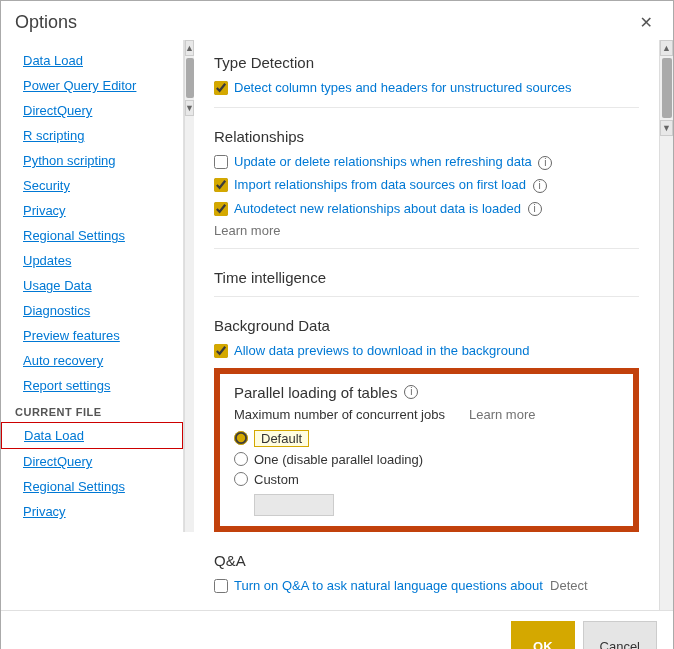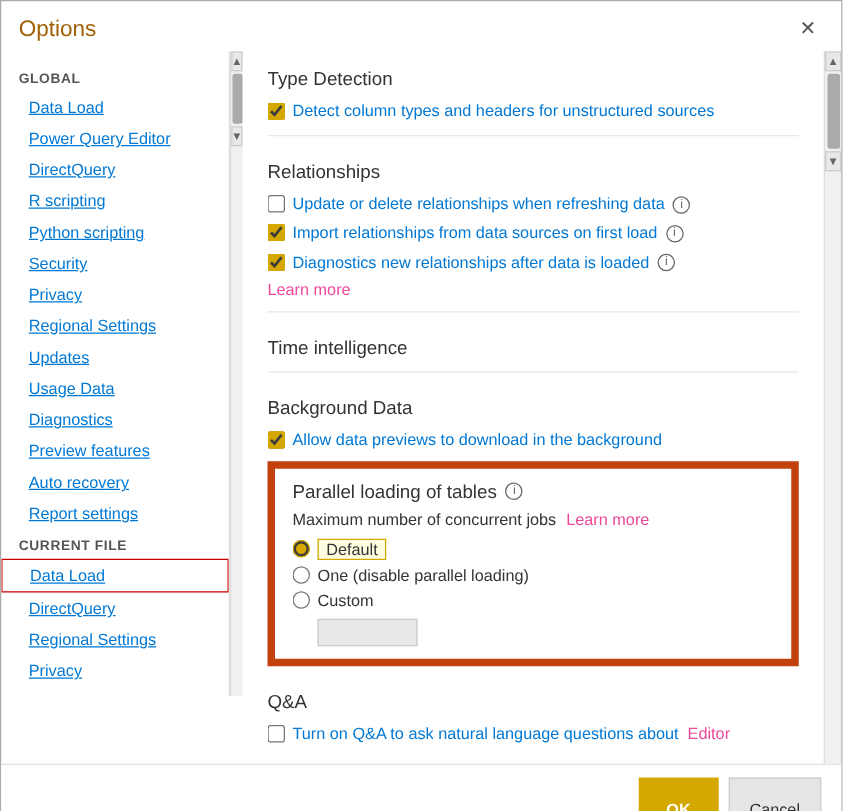--- a/index.html
+++ b/index.html
@@ -24,21 +24,21 @@
     .title-bar {
       display: flex;
       align-items: center;
       justify-content: space-between;
       padding: 10px 14px 6px 14px;
       border-bottom: none;
     }
     .title-bar-title {
       font-size: 18px;
       font-weight: 400;
-      color: #a16207;
+      color: #404040;
     }
     .close-btn {
       font-size: 16px;
       color: #555;
       cursor: pointer;
       background: none;
       border: none;
       padding: 2px 6px;
     }
     .dialog-body {
@@ -99,21 +99,21 @@
       accent-color: #d4a800;
       width: 14px;
       height: 14px;
     }
     .checkbox-label {
       color: #0078d4;
       font-size: 13px;
       line-height: 1.4;
     }
     .link {
-      color: #ec4899;
+      color: #737373;
       cursor: pointer;
       font-size: 13px;
     }
     .info-icon {
       display: inline-block;
       width: 14px;
       height: 14px;
       border-radius: 50%;
       border: 1px solid #666;
       text-align: center;
@@ -142,21 +142,21 @@
       display: flex;
       align-items: center;
       gap: 4px;
     }
     .parallel-subtitle {
       font-size: 13px;
       color: #333;
       margin-bottom: 8px;
       display: flex;
       align-items: center;
-      gap: 8px;
+      gap: 24px;
     }
     .radio-row {
       display: flex;
       align-items: center;
       gap: 6px;
       margin-bottom: 5px;
     }
     .radio-row input[type=radio] {
       accent-color: #d4a800;
       width: 14px;
@@ -281,21 +281,20 @@
 
   <div class="title-bar">
     <span class="title-bar-title">Options</span>
     <button class="close-btn">✕</button>
   </div>
 
   <div class="dialog-body">
 
     <div class="sidebar-wrapper">
       <div class="sidebar">
-        <div class="sidebar-section-label">GLOBAL</div>
         <div class="sidebar-item">Data Load</div>
         <div class="sidebar-item">Power Query Editor</div>
         <div class="sidebar-item">DirectQuery</div>
         <div class="sidebar-item">R scripting</div>
         <div class="sidebar-item">Python scripting</div>
         <div class="sidebar-item">Security</div>
         <div class="sidebar-item">Privacy</div>
         <div class="sidebar-item">Regional Settings</div>
         <div class="sidebar-item">Updates</div>
         <div class="sidebar-item">Usage Data</div>
@@ -339,21 +338,21 @@
         <div class="checkbox-row">
           <input type="checkbox" checked="" style="">
           <span class="checkbox-label">
             <span>Import relationships from data sources on first load</span>
             <span class="info-icon">i</span>
           </span>
         </div>
         <div class="checkbox-row">
           <input type="checkbox" checked="" style="">
           <span class="checkbox-label">
-            <span>Diagnostics new relationships after data is loaded</span>
+            <span>Autodetect new relationships about data is loaded</span>
             <span class="info-icon">i</span>
           </span>
         </div>
         <div class="learn-more-row">
           <span class="link">Learn more</span>
         </div>
 
         <div class="divider"></div>
 
         <div class="section-title">Time intelligence</div>
@@ -388,21 +387,21 @@
             <span class="radio-label">Custom</span>
           </div>
           <input type="text" class="custom-input" value="" style="">
         </div>
 
         <div class="section-title">Q&amp;A</div>
         <div class="checkbox-row">
           <input type="checkbox" style="">
           <span class="checkbox-label">
             <span>Turn on Q&amp;A to ask natural language questions about</span>
-            &nbsp;<span class="link">Editor</span>
+            &nbsp;<span class="link">Detect</span>
           </span>
         </div>
 
       </div>
       <div class="main-scroll-track">
         <div class="main-scroll-arrow">▲</div>
         <div class="main-scroll-thumb"></div>
         <div class="main-scroll-arrow">▼</div>
       </div>
     </div>

